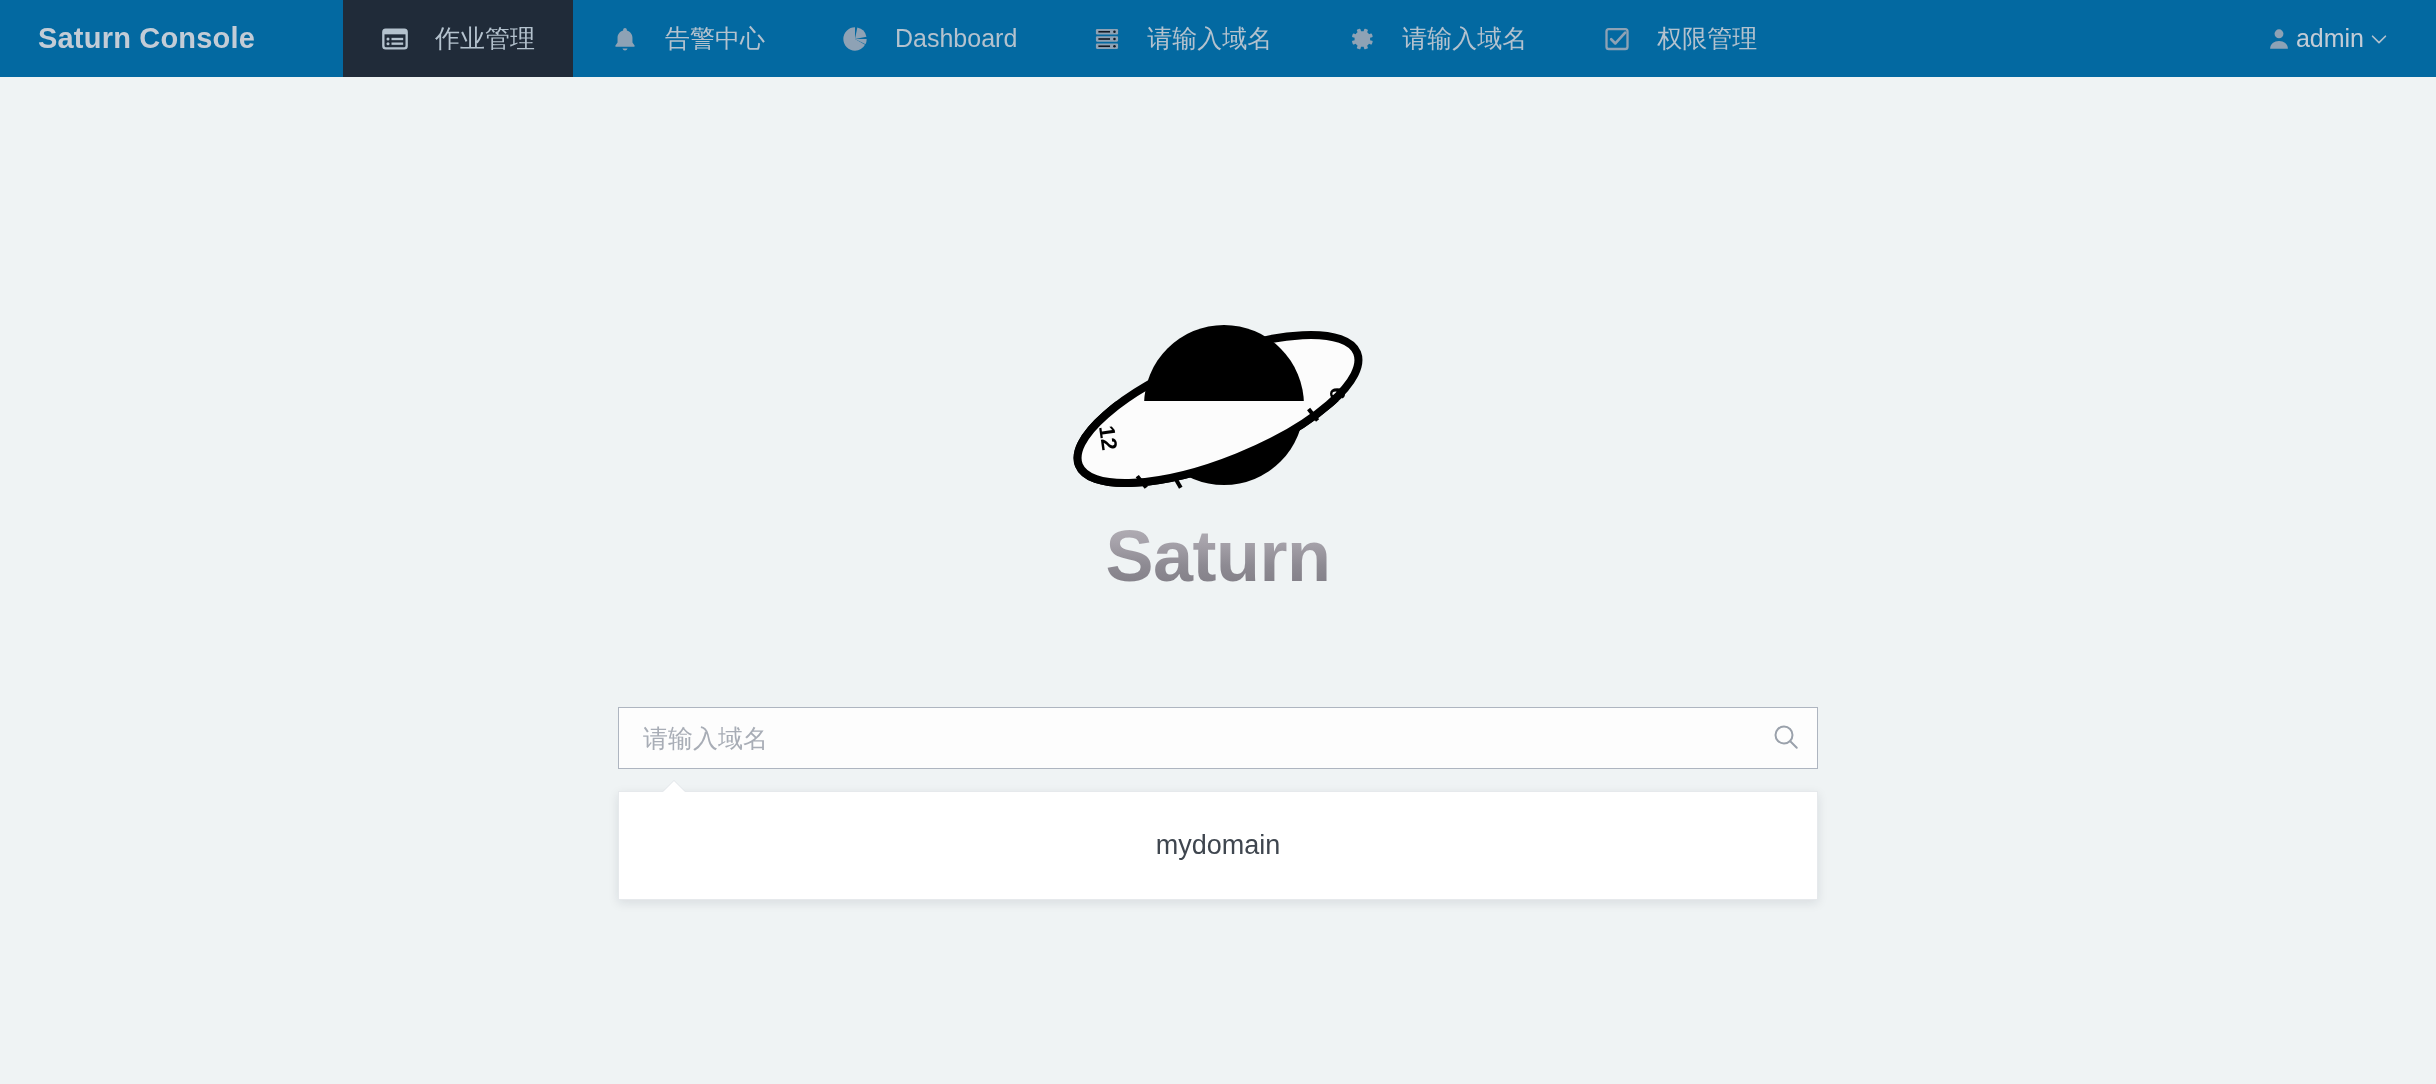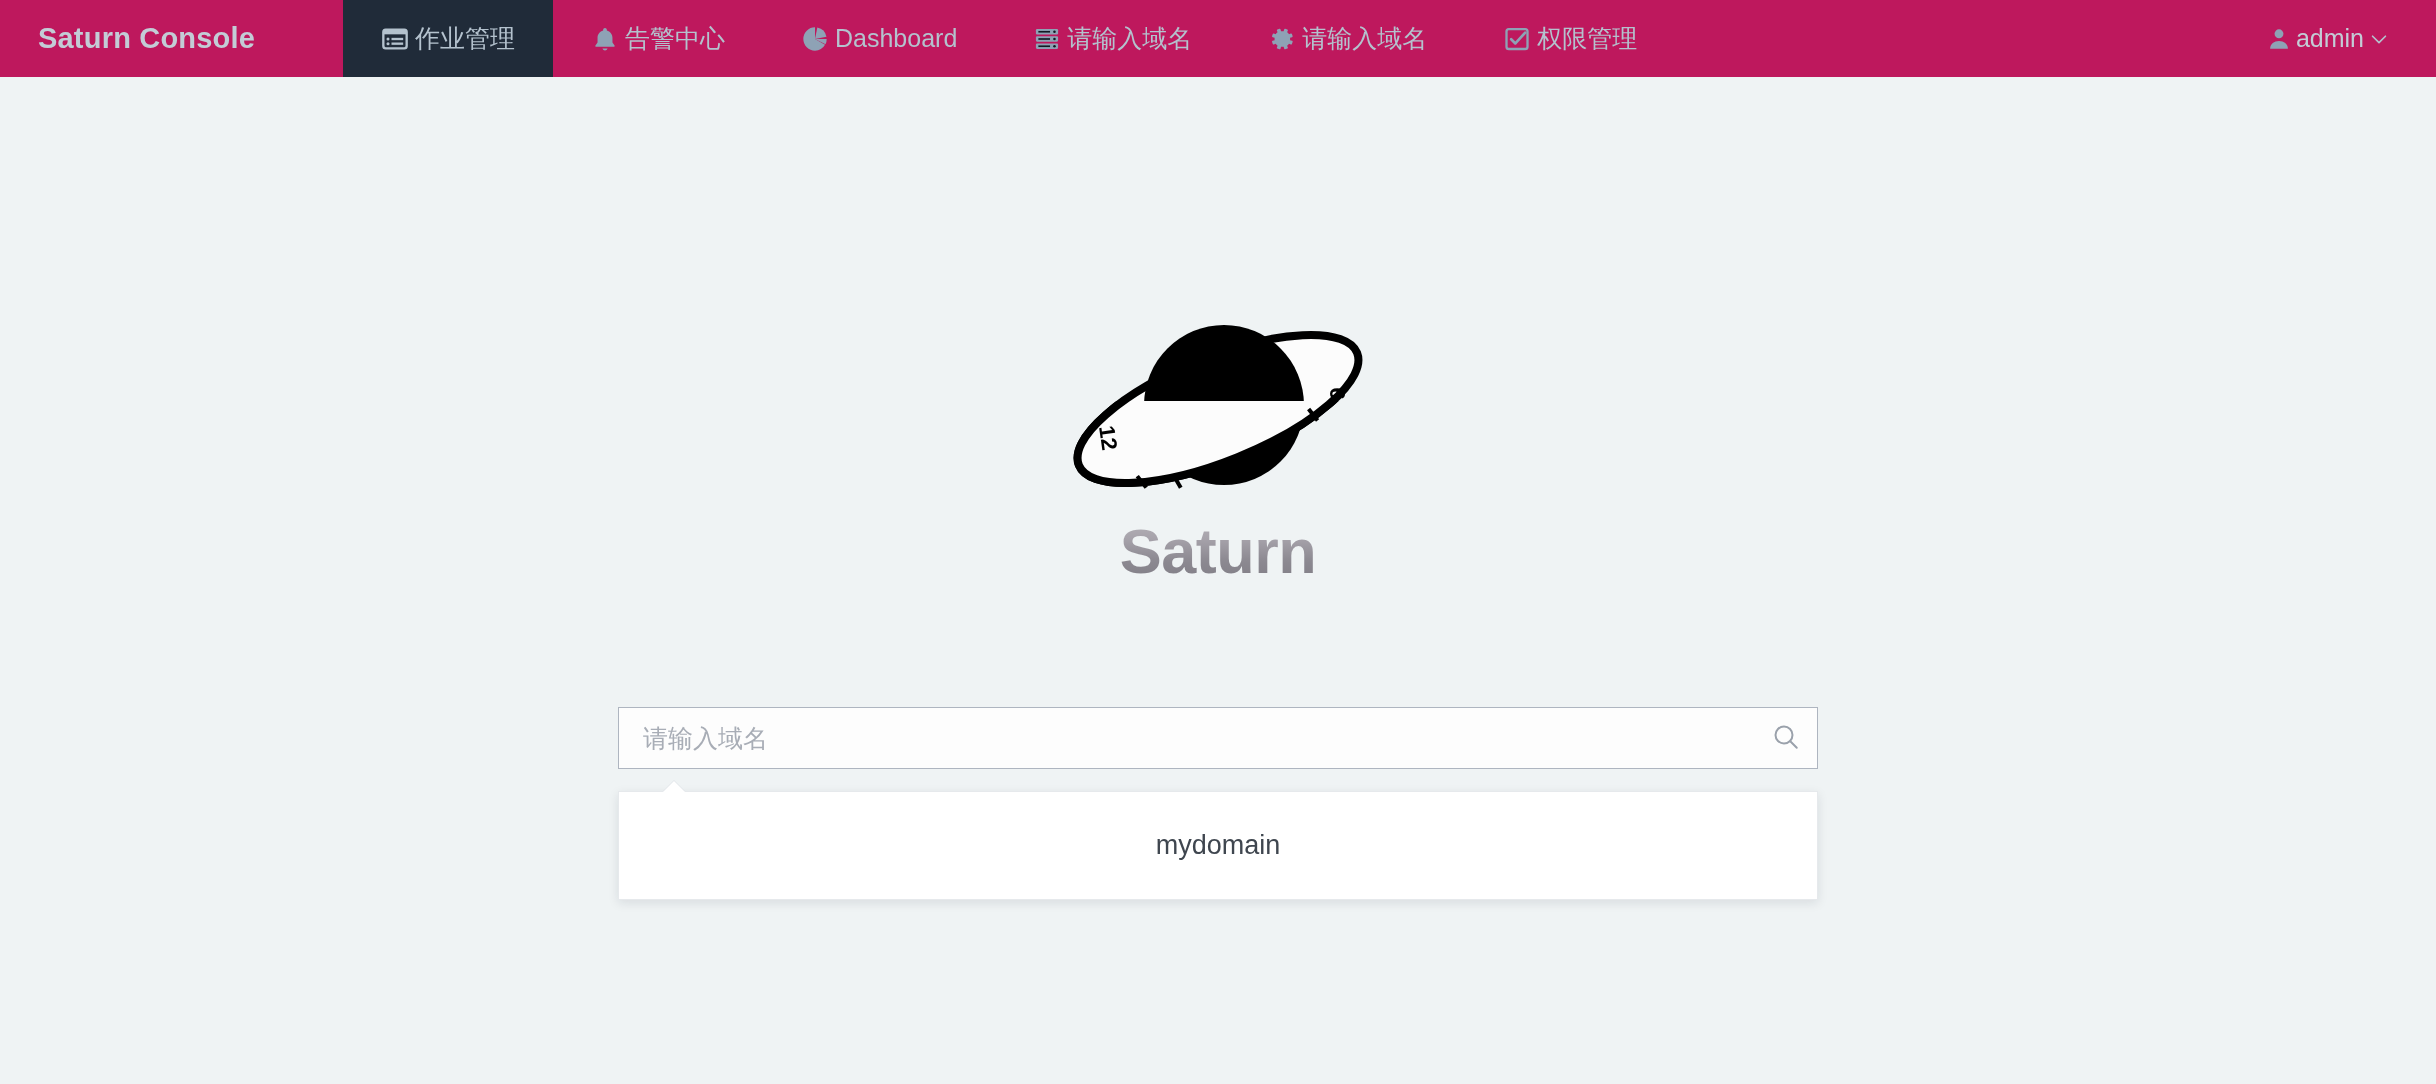--- a/index.html
+++ b/index.html
@@ -7,36 +7,36 @@
     width:2436px; height:1084px;
     background:#eff3f4;
     font-family:"Liberation Sans", sans-serif;
     overflow:hidden;
   }
 
   
   .navbar{
     position:absolute; top:0; left:0;
     width:2436px; height:77px;
-    background:#be185d;
+    background:#0369a1;
     display:flex; align-items:stretch;
   }
   .brand{
     display:flex; align-items:center;
     padding:0 0 0 38px;
     width:343px;
     color:#c3ccd6;
     font-size:29px; font-weight:bold;
     letter-spacing:.2px;
     white-space:nowrap;
   }
   .nav-items{ display:flex; align-items:stretch; flex:1; }
   .nav-item{
     display:flex; align-items:center; justify-content:center;
-    gap:6px;
+    gap:26px;
     padding:0 38px;
     color:#b4c2ce;
     font-size:25px;
     white-space:nowrap;
     cursor:pointer;
   }
   .nav-item.active{ background:#202b39; }
   .nav-item .ico{
     display:inline-flex; align-items:center; justify-content:center;
     width:28px; height:28px; flex:0 0 28px;
@@ -64,21 +64,21 @@
 
   .logo-wrap{
     position:absolute; left:50%; transform:translateX(-50%);
     top:232px;
     width:420px;
     display:flex; flex-direction:column; align-items:center;
   }
   .planet-svg{ display:block; width:340px; height:200px; }
   .logo-text{
     margin-top:6px;
-    font-size:63px; font-weight:bold;
+    font-size:72px; font-weight:bold;
     letter-spacing:-.5px;
     background:linear-gradient(180deg,#b8b5ba 0%, #a7a3ab 32%, #8d8a92 62%, #7d7a82 100%);
     -webkit-background-clip:text; background-clip:text;
     -webkit-text-fill-color:transparent; color:#8f8c94;
   }
 
   
   .search-area{
     position:absolute; left:50%; transform:translateX(-50%);
     top:630px; width:1200px;

